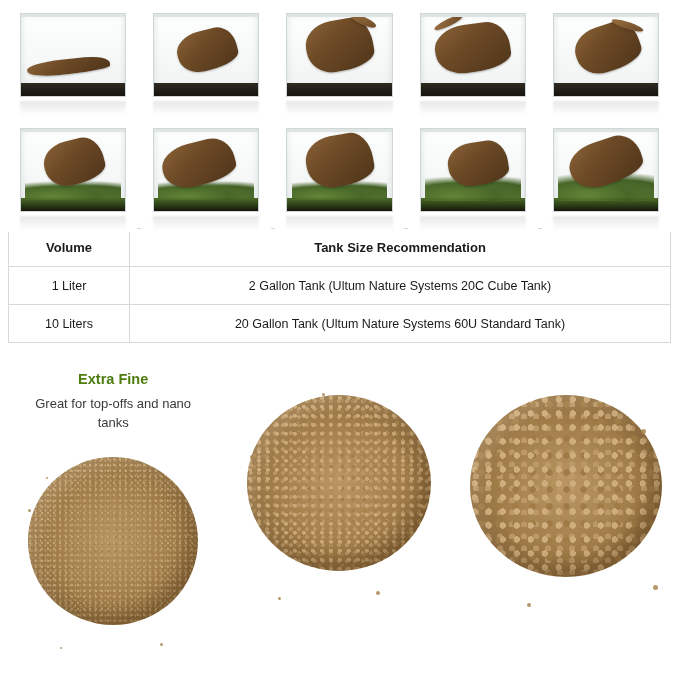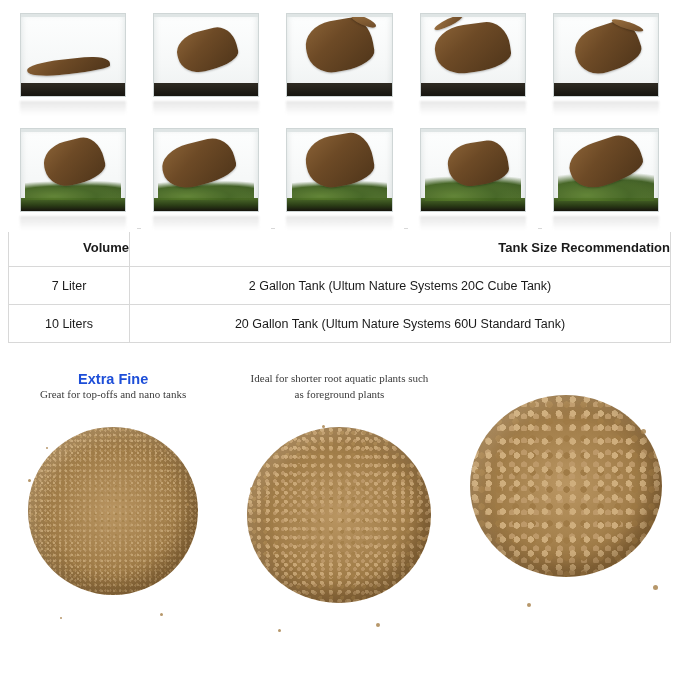--- a/index.html
+++ b/index.html
@@ -110,47 +110,46 @@
     border: 1px solid #d8d8d8;
     text-align: center;
     vertical-align: middle;
     padding: 0;
     height: 37px;
   }
   table.size-table th {
     font-weight: bold;
     font-size: 13px;
     color: #1a1a1a;
-    text-align: right;
   }
   .col-vol { width: 120px; }
 
   
   .grain-section {
     display: grid;
     grid-template-columns: repeat(3, 1fr);
     width: 679px;
     padding-top: 28px;
     box-sizing: border-box;
   }
   .grain-col {
     text-align: center;
     position: relative;
   }
   .grain-title {
     font-size: 14.5px;
     font-weight: bold;
-    color: #1d4ed8;
+    color: #4d7c0f;
+    margin-bottom: 8px;
   }
   .grain-desc {
-    font-size: 11px;
+    font-size: 13px;
     color: #3a3a3a;
     line-height: 1.45;
     padding: 0 22px;
-    font-family: Liberation Serif, serif;
   }
   .pile-wrap {
     position: relative;
     height: 250px;
     margin-top: 14px;
   }
   .pile {
     position: absolute;
     left: 50%;
     top: 10px;
@@ -293,21 +292,21 @@
 <div class="table-wrap">
   <table class="size-table">
     <thead>
       <tr>
         <th class="col-vol">Volume</th>
         <th>Tank Size Recommendation</th>
       </tr>
     </thead>
     <tbody>
       <tr>
-        <td class="col-vol">7 Liter</td>
+        <td class="col-vol">1 Liter</td>
         <td>2 Gallon Tank (Ultum Nature Systems 20C Cube Tank)</td>
       </tr>
       <tr>
         <td class="col-vol">10 Liters</td>
         <td>20 Gallon Tank (Ultum Nature Systems 60U Standard Tank)</td>
       </tr>
     </tbody>
   </table>
 </div>
 
@@ -320,21 +319,20 @@
       <div class="pile extra-fine"></div>
       <span class="speck" style="left:28px;top:62px;width:3px;height:3px;"></span>
       <span class="speck" style="left:46px;top:30px;width:2px;height:2px;"></span>
       <span class="speck" style="left:186px;top:86px;width:3px;height:3px;"></span>
       <span class="speck" style="left:160px;top:196px;width:3px;height:3px;"></span>
       <span class="speck" style="left:60px;top:200px;width:2px;height:2px;"></span>
     </div>
   </div>
 
   <div class="grain-col">
-    <div class="grain-desc">Ideal for shorter root aquatic plants such as foreground plants</div>
     <div class="pile-wrap">
       <div class="pile fine"></div>
       <span class="speck" style="left:24px;top:70px;width:4px;height:4px;"></span>
       <span class="speck" style="left:96px;top:8px;width:3px;height:3px;"></span>
       <span class="speck" style="left:196px;top:120px;width:4px;height:4px;"></span>
       <span class="speck" style="left:150px;top:206px;width:4px;height:4px;"></span>
       <span class="speck" style="left:52px;top:212px;width:3px;height:3px;"></span>
     </div>
   </div>
 

